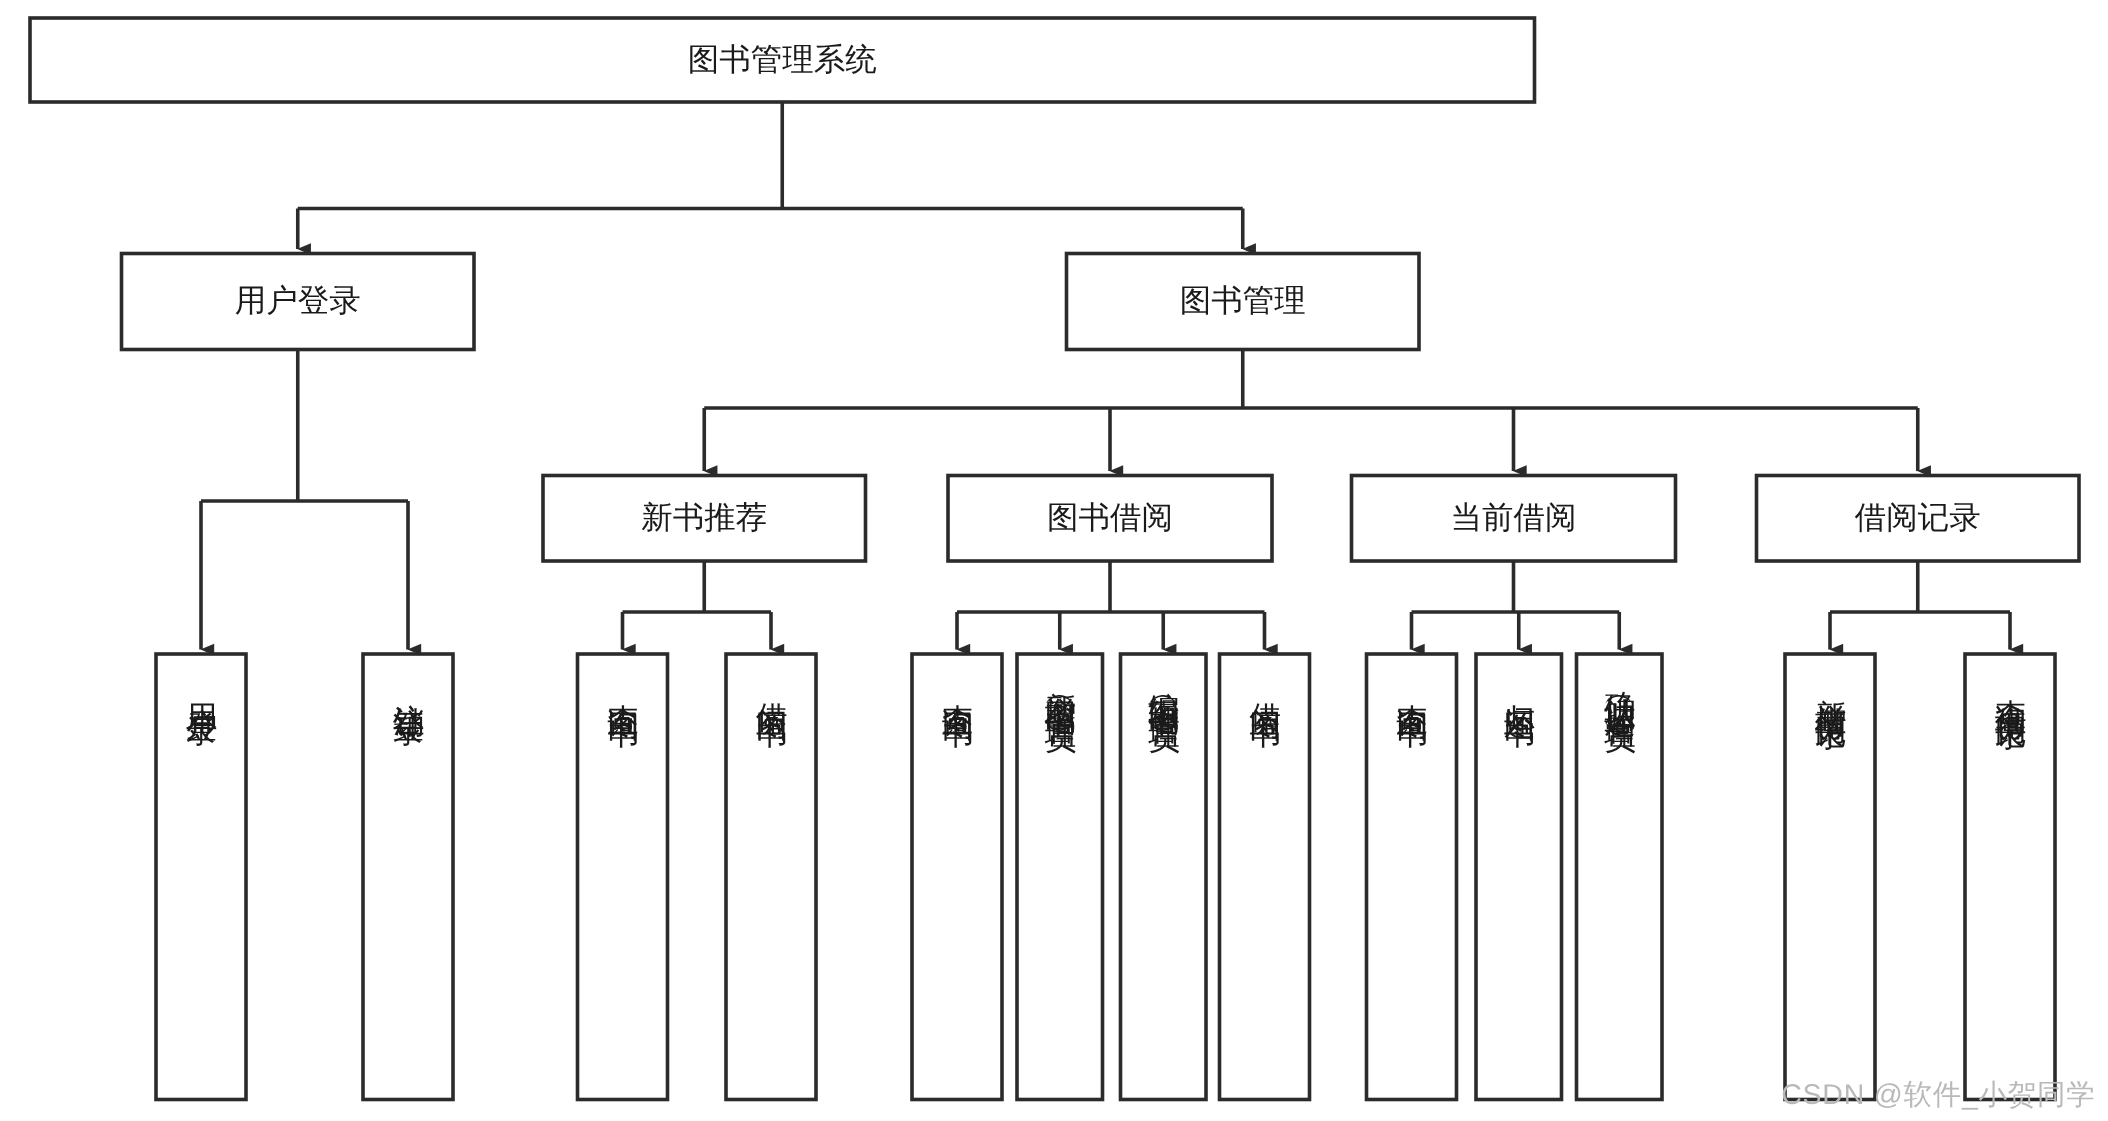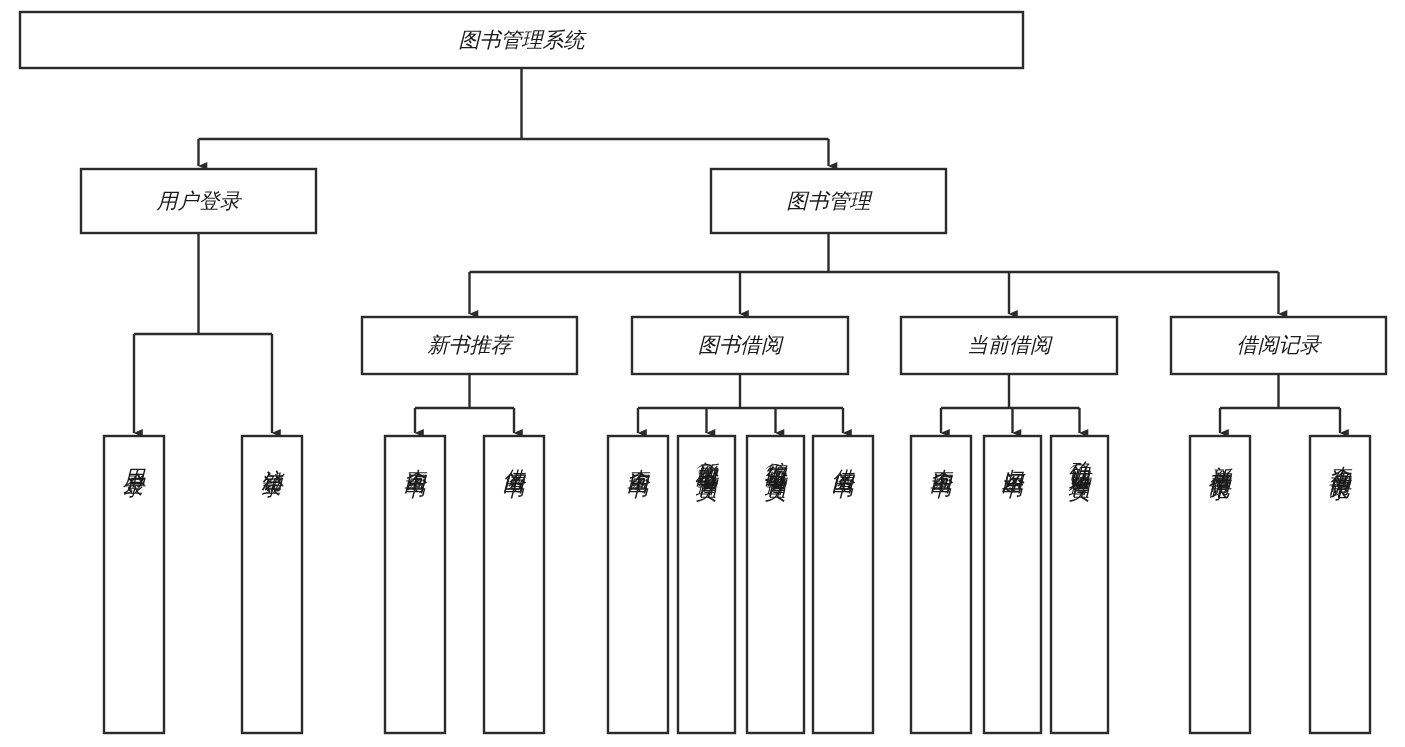--- a/index.html
+++ b/index.html
@@ -2,21 +2,21 @@
 <html><head>
 <meta charset="utf-8">
 <style>
   html,body{margin:0;padding:0;}
   body{
     width:1405px;height:747px;
     background:#ffffff;
     font-family:"Liberation Sans","DejaVu Sans",sans-serif;
     overflow:hidden;
   }
-  #diagram-root{position:relative;width:1405px;height:747px;font-style:italic;}
+  #diagram-root{position:relative;width:1405px;height:747px;}
   svg#tree{position:absolute;left:0;top:0;width:1405px;height:747px;display:block;}
   .node-rect{fill:#ffffff;stroke:#2b2b2b;stroke-width:2.4;}
   .conn{stroke:#2b2b2b;stroke-width:2.4;fill:none;stroke-linecap:butt;}
   .node-label{
     fill:#1a1a1a;
     font-family:"Liberation Sans","DejaVu Sans",sans-serif;
     font-size:21px;
     text-anchor:middle;
     dominant-baseline:middle;
   }
@@ -163,14 +163,15 @@
           <rect x="1190" y="436" width="60" height="297" class="node-rect"></rect>
           <text class="node-label-v" x="1220" y="458" font-size="21">新增借阅记录</text>
         </g>
         <g>
           <rect x="1310" y="436" width="60" height="297" class="node-rect"></rect>
           <text class="node-label-v" x="1340" y="458" font-size="21">查询借阅记录</text>
         </g>
       </g>
   </svg>
 
+  <div class="watermark">CSDN @软件_小贺同学</div>
 
 </div>
 
 </body></html>

